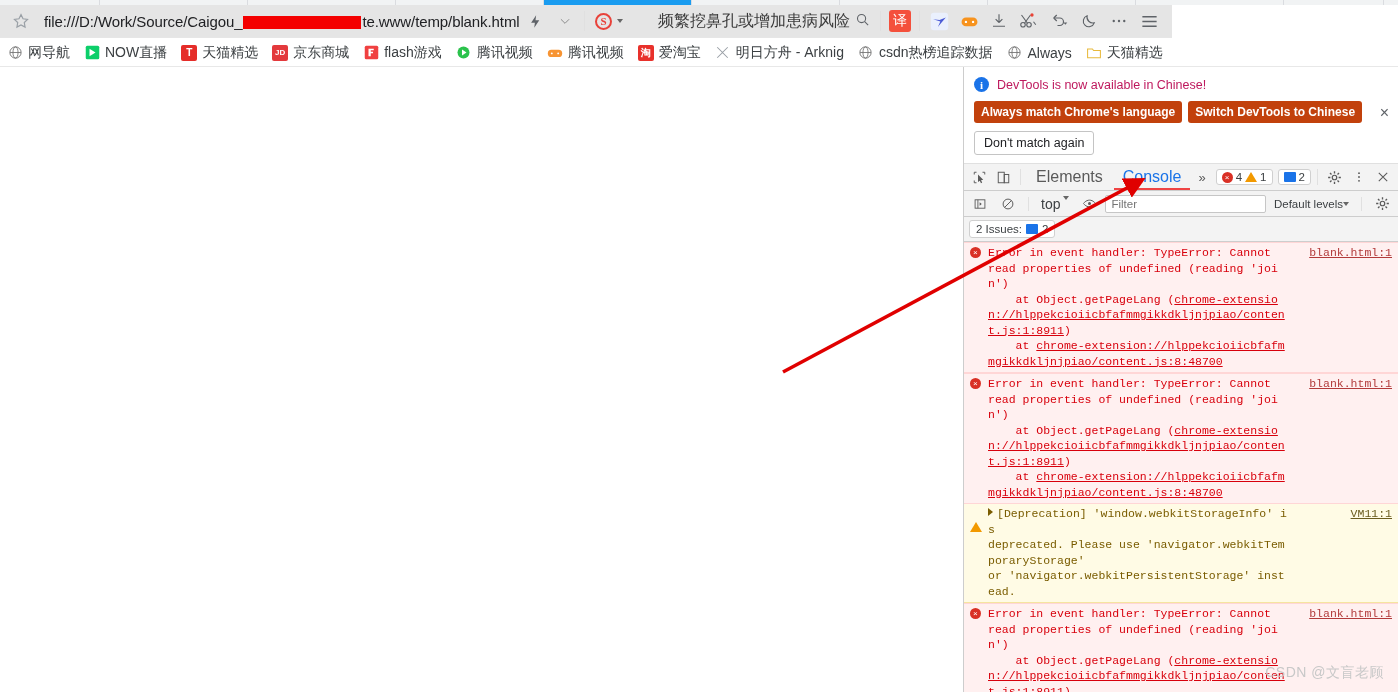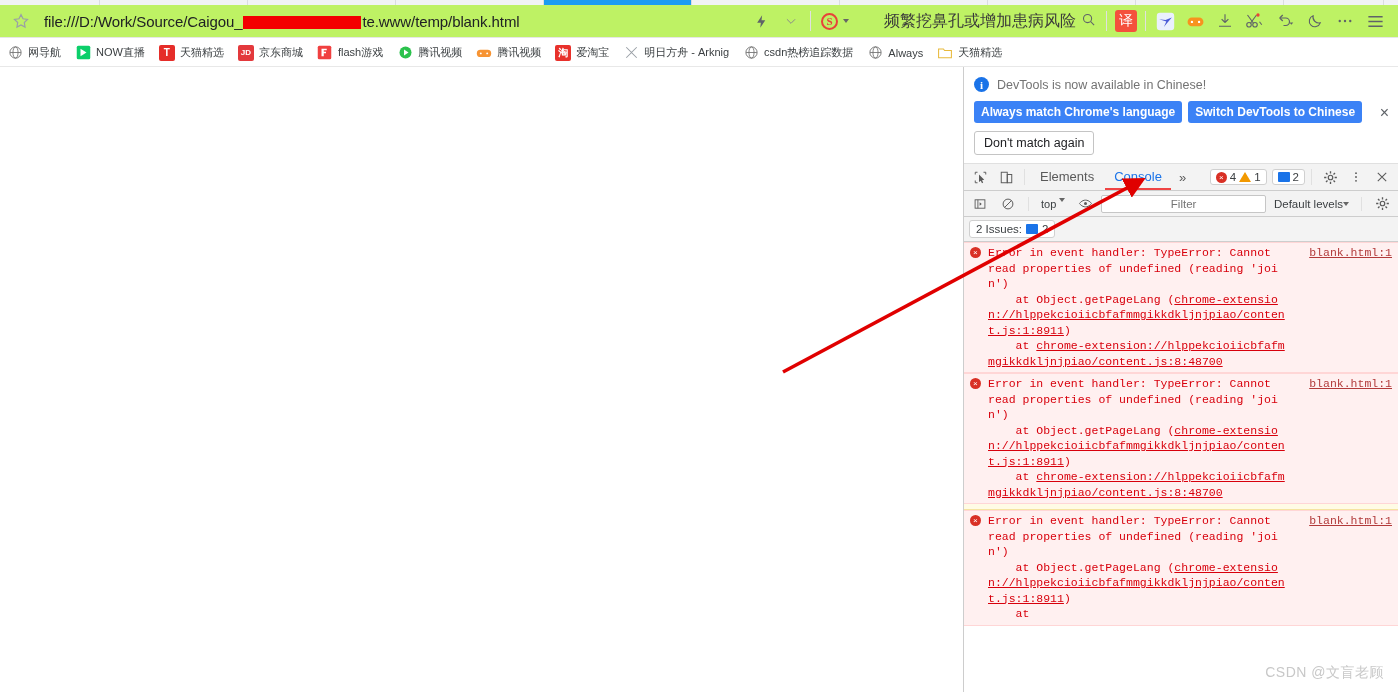--- a/index.html
+++ b/index.html
@@ -13,22 +13,22 @@
 
   
   .tabstrip {
     position:absolute; top:0; left:0; width:1398px; height:5px;
     background:#f1f3f4; display:flex; align-items:flex-start;
   }
   .tabstrip .seg { height:5px; border-right:1px solid #dadce0; }
   .tabstrip .seg.active { background:#1a9cf0; }
 
   .toolbar {
-    position:absolute; top:5px; left:0; width:1398px; height:33px;
-    background:#bef264; display:flex; align-items:center;
+    position:absolute; top:5px; left:0; width:1172px; height:33px;
+    background:#e5e5e5; display:flex; align-items:center;
     border-bottom:1px solid #e6e6e6;
   }
   .star-icon { margin-left:12px; width:18px; height:18px; flex:none; }
   .urlbox { flex:1; display:flex; align-items:center; min-width:0; padding-left:14px; }
   .urltext {
     font-size:15px; color:#202124; white-space:nowrap;
     font-family:"Liberation Sans", sans-serif; letter-spacing:-0.1px;
   }
   .redact {
     display:inline-block; background:#f40000; height:13px; width:118px;
@@ -50,88 +50,87 @@
     font-size:14px; display:flex;align-items:center;justify-content:center;
   }
 
   
   .bookmarks {
     position:absolute; top:39px; left:0; width:1398px; height:28px;
     background:#fff; display:flex; align-items:center; overflow:hidden;
     border-bottom:1px solid #e8e8e8;
   }
   .bm { display:flex; align-items:center; gap:5px; padding:0 7px; height:24px; flex:none; white-space:nowrap; }
-  .bm-label { font-size:11px; color:#3c4043; }
+  .bm-label { font-size:14px; color:#3c4043; }
   .bm-ico { width:16px;height:16px;flex:none;display:flex;align-items:center;justify-content:center;
             border-radius:2px; font-size:10px; color:#fff; font-weight:bold; }
 
   
   .pagebody { position:absolute; top:67px; left:0; width:963px; height:625px; background:#fff; }
 
   
   .devtools {
     position:absolute; top:67px; left:963px; width:435px; height:625px;
     background:#ffffff; border-left:1px solid #cdcdcd;
     display:flex; flex-direction:column; font-family:"Liberation Sans", sans-serif;
   }
 
   
   .dt-banner { background:#fff; padding:10px 10px 8px 10px; position:relative; border-bottom:1px solid #e0e0e0; }
   .dt-banner-row1 { display:flex; align-items:center; gap:8px; }
   .info-dot { width:15px;height:15px;border-radius:50%;background:#1a73e8;color:#fff;
               font-size:11px;font-weight:bold;display:flex;align-items:center;justify-content:center;
               font-family:"Liberation Serif", serif; flex:none; }
-  .dt-banner-msg { font-size:12.5px; color:#737373; }
+  .dt-banner-msg { font-size:12.5px; color:#be185d; }
   .dt-banner-row2 { display:flex; gap:6px; margin-top:9px; align-items:center; }
   .btn-blue {
-    background:#3b82f6; color:#fff; border:none; border-radius:3px;
+    background:#c2410c; color:#fff; border:none; border-radius:3px;
     font-size:12px; font-weight:bold; padding:4px 7px; font-family:"Liberation Sans", sans-serif;
     cursor:pointer; white-space:nowrap;
   }
   .btn-plain {
     background:#fff; color:#202124; border:1px solid #c4c4c4; border-radius:3px;
     font-size:12.5px; padding:4px 9px; font-family:"Liberation Sans", sans-serif;
     cursor:pointer; margin-top:8px; white-space:nowrap;
   }
   .banner-close { position:absolute; right:9px; top:38px; font-size:16px; color:#5f6368; cursor:pointer; line-height:1; }
 
   
   .dt-tabbar {
     display:flex; align-items:center; height:27px; background:#f3f3f3;
     border-bottom:1px solid #cdcdcd; padding:0 4px; gap:2px;
   }
   .dt-icon-btn { width:24px;height:24px;display:flex;align-items:center;justify-content:center;cursor:pointer; }
   .dt-tab {
-    font-size:13px; color:#5a5a5a; padding:0 9px; height:26px; line-height:26px;
+    font-size:16px; color:#5a5a5a; padding:0 9px; height:26px; line-height:26px;
     cursor:pointer; white-space:nowrap;
   }
   .dt-tab.active { color:#1a73e8; border-bottom:2px solid #ef4444; }
   .dt-more { font-size:13px; color:#5a5a5a; padding:0 6px; cursor:pointer; }
   .dt-spacer { flex:1; }
   .dt-counts {
     display:flex; align-items:center; gap:3px; border:1px solid #d0d0d0; border-radius:3px;
     padding:1px 5px; font-size:11.5px; color:#3c4043; background:#fff; cursor:pointer;
   }
   .dt-counts + .dt-counts { margin-left:3px; }
   .err-dot { width:11px;height:11px;border-radius:50%;background:#d93025;color:#fff;font-size:8px;
              display:flex;align-items:center;justify-content:center; }
   .warn-tri { width:0;height:0;border-left:6px solid transparent;border-right:6px solid transparent;border-bottom:10px solid #f29900; }
   .msg-sq { width:12px;height:10px;background:#1a73e8;border-radius:1px; }
 
   
   .dt-filterbar {
     display:flex; align-items:center; height:26px; background:#f3f3f3;
     border-bottom:1px solid #cdcdcd; padding:0 4px; gap:4px;
   }
-  .ctx-select { font-size:11px; color:#3c4043; display:flex; gap:3px; padding:0 4px; cursor:pointer; }
+  .ctx-select { font-size:14px; color:#3c4043; display:flex; gap:3px; padding:0 4px; cursor:pointer; }
   .filter-input {
     flex:1; height:18px; border:1px solid #c6c6c6; background:#fff; border-radius:2px;
     font-size:11.5px; color:#9aa0a6; padding:0 5px; font-family:"Liberation Sans", sans-serif;
     min-width:20px;
-    text-align:center;
   }
   .levels { font-size:11.5px; color:#3c4043; display:flex; align-items:center; padding:0 4px; cursor:pointer; white-space:nowrap; }
 
   
   .dt-issuesbar { height:25px; background:#f3f3f3; border-bottom:1px solid #cdcdcd; display:flex; align-items:center; padding:0 5px; }
   .issues-chip {
     display:flex;align-items:center;gap:4px; border:1px solid #d0d0d0; border-radius:3px;
     background:#fff; padding:2px 6px; font-size:11.5px; color:#3c4043; cursor:pointer;
   }
 
@@ -493,20 +492,21 @@
         <div class="log-row error">
           <span class="row-icon">
             <span class="err-dot">×</span>
           </span>
           <a class="row-link">blank.html:1</a>
           <div class="log-msg">Error&nbsp;in&nbsp;event&nbsp;handler:&nbsp;TypeError:&nbsp;Cannot<br>read&nbsp;properties&nbsp;of&nbsp;undefined&nbsp;(reading&nbsp;'join')<br>&nbsp;&nbsp;&nbsp;&nbsp;at&nbsp;Object.getPageLang&nbsp;(<span class="u">chrome-extension://hlppekcioiicbfafmmgikkdkljnjpiao/content.js:1:8911</span>)<br>&nbsp;&nbsp;&nbsp;&nbsp;at&nbsp;<span class="u">chrome-extension://hlppekcioiicbfafmmgikkdkljnjpiao/content.js:8:48700</span></div>
         </div>
         <div class="log-row warn">
           <span class="row-icon"><span class="warn-tri"></span></span>
           <a class="row-link">VM11:1</a>
+          <div class="log-msg"><span class="tri-expand"></span>[Deprecation]&nbsp;'window.webkitStorageInfo'&nbsp;is<br>deprecated.&nbsp;Please&nbsp;use&nbsp;'navigator.webkitTemporaryStorage'<br>or&nbsp;'navigator.webkitPersistentStorage'&nbsp;instead.</div>
         </div>
         <div class="log-row error">
           <span class="row-icon">
             <span class="err-dot">×</span>
           </span>
           <a class="row-link">blank.html:1</a>
           <div class="log-msg">Error&nbsp;in&nbsp;event&nbsp;handler:&nbsp;TypeError:&nbsp;Cannot<br>read&nbsp;properties&nbsp;of&nbsp;undefined&nbsp;(reading&nbsp;'join')<br>&nbsp;&nbsp;&nbsp;&nbsp;at&nbsp;Object.getPageLang&nbsp;(<span class="u">chrome-extension://hlppekcioiicbfafmmgikkdkljnjpiao/content.js:1:8911</span>)<br>&nbsp;&nbsp;&nbsp;&nbsp;at&nbsp;</div>
         </div>
       </div>
   </div>

